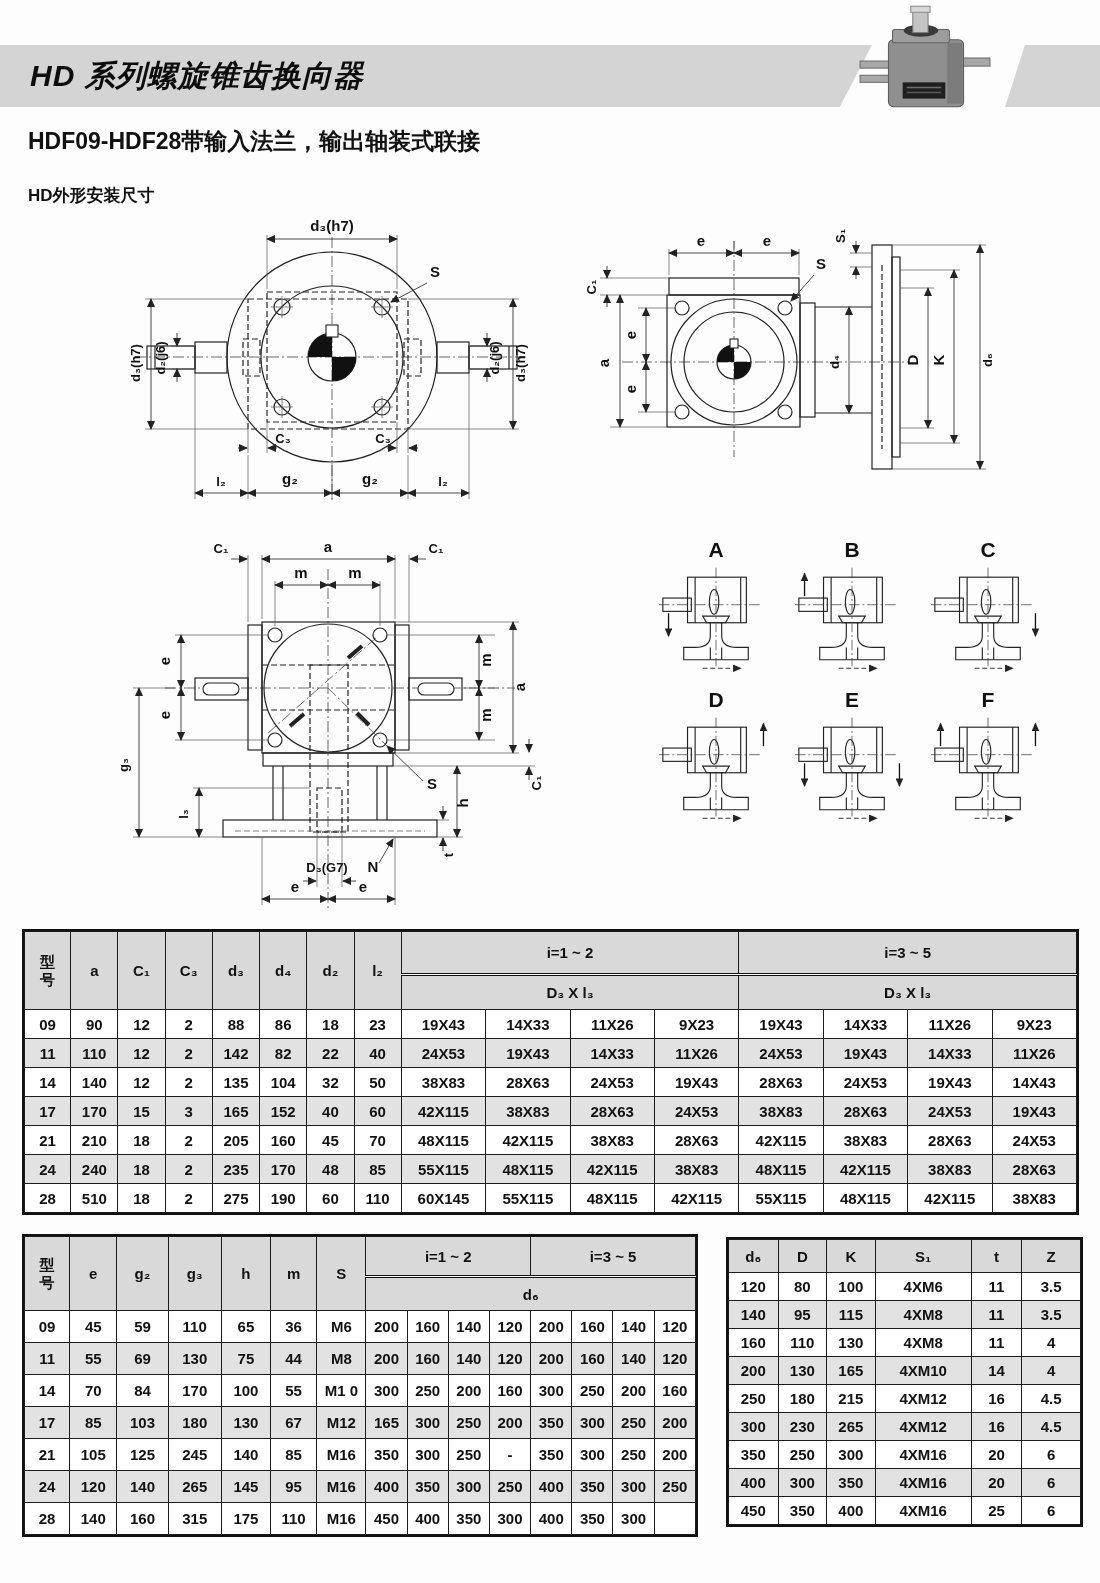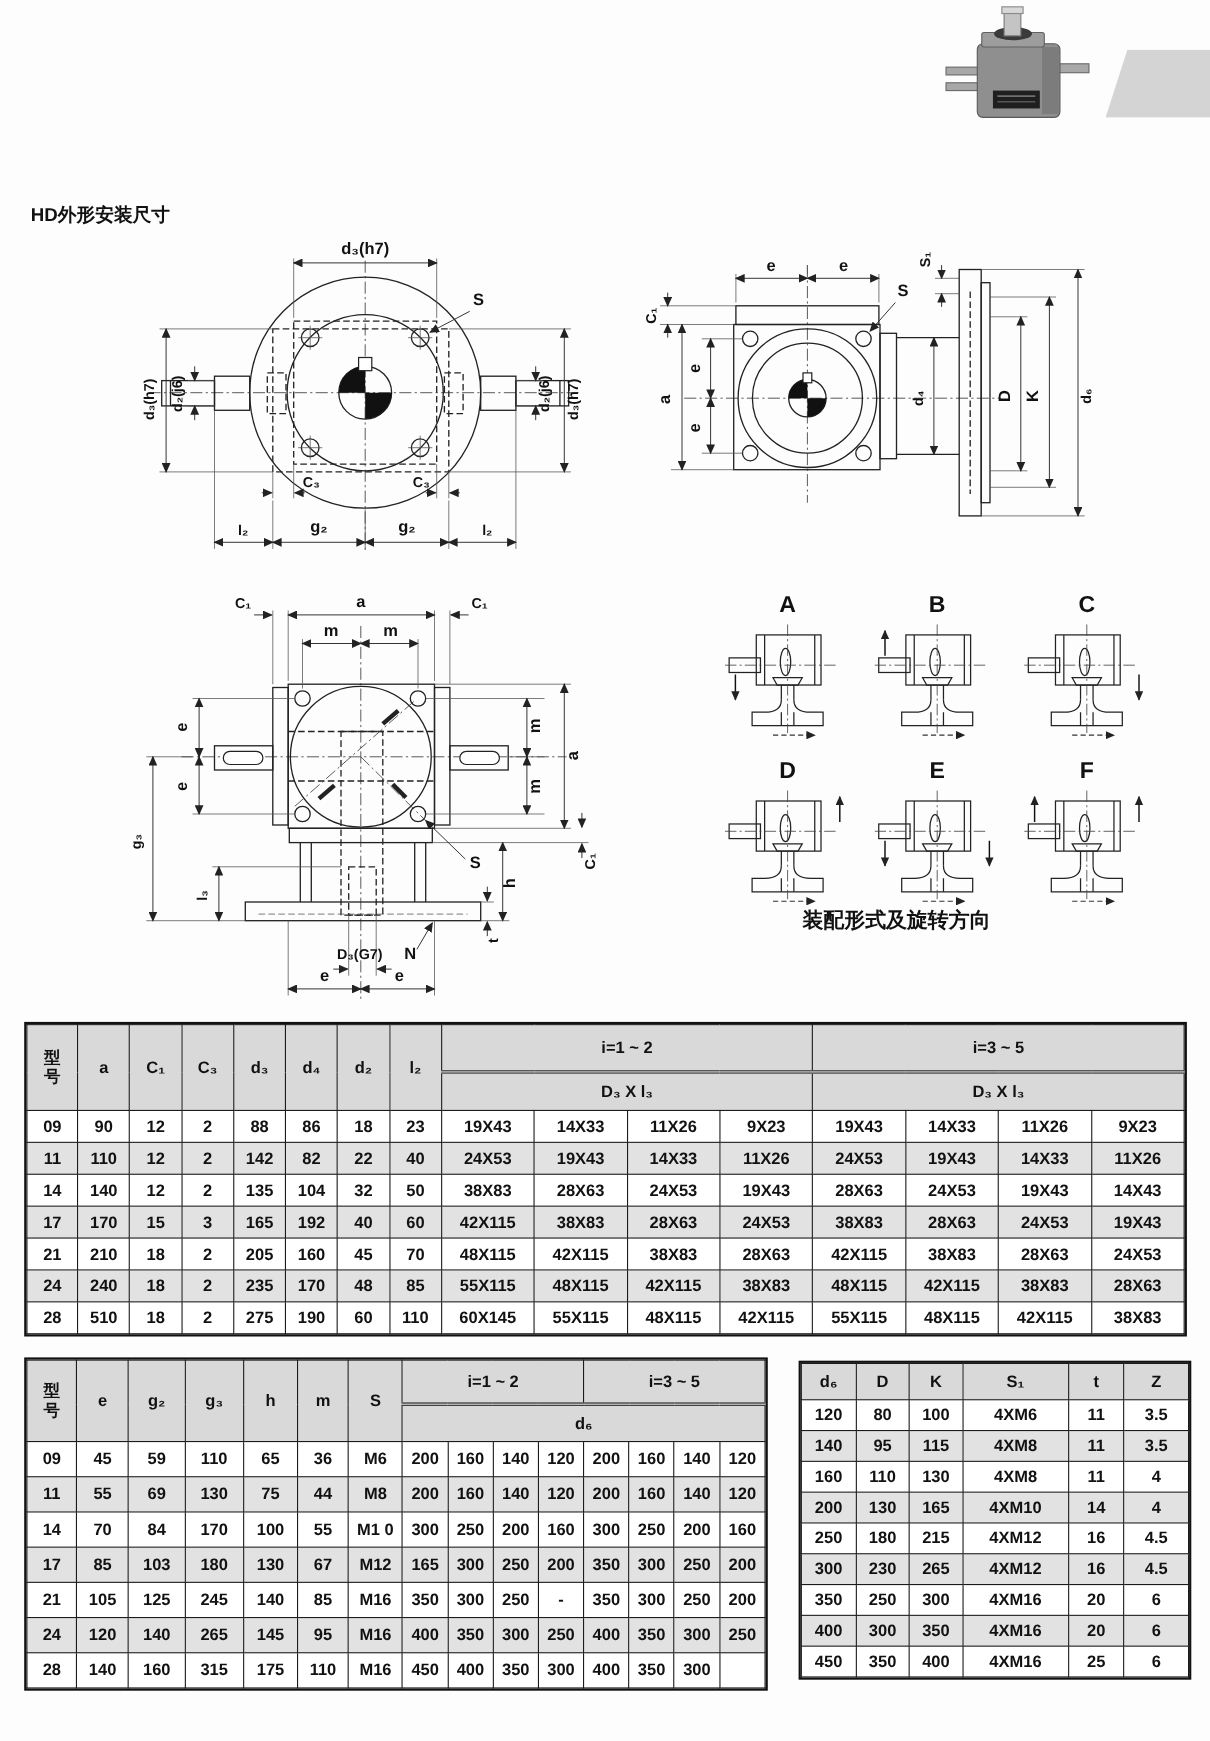--- a/index.html
+++ b/index.html
@@ -85,37 +85,41 @@
           <line x1="54" y1="90" x2="54" y2="103"></line>
           <line x1="66" y1="90" x2="66" y2="103"></line>
         </g>
         <line class="cl" x1="0" y1="45" x2="106" y2="45"></line>
         <line class="cl" x1="60" y1="6" x2="60" y2="110"></line>
         <line class="botarr" x1="46" y1="112" x2="86" y2="112"></line>
       </symbol>
     </defs>
   </svg>
 
+  <div class="banner-main">
+    <div class="banner-title">HD 系列螺旋锥齿换向器</div>
+  </div>
   <div class="banner-right"></div>
 
   <svg id="photo" viewBox="0 0 132 106">
     <rect x="2" y="55" width="30" height="7" fill="#a8a8a8" stroke="#6a6a6a"></rect>
     <rect x="2" y="69" width="30" height="7" fill="#a8a8a8" stroke="#6a6a6a"></rect>
     <rect x="102" y="52" width="28" height="8" fill="#a8a8a8" stroke="#6a6a6a"></rect>
     <rect x="30" y="34" width="74" height="66" rx="5" fill="#8f8f8f" stroke="#5a5a5a"></rect>
     <rect x="88" y="37" width="15" height="60" fill="#7c7c7c"></rect>
     <rect x="34" y="24" width="56" height="13" rx="2" fill="#9d9d9d" stroke="#616161"></rect>
     <ellipse cx="62" cy="25" rx="17" ry="6" fill="#3a3a3a"></ellipse>
     <rect x="54" y="3" width="15" height="24" fill="#c4c4c4" stroke="#7a7a7a"></rect>
     <rect x="52" y="1" width="19" height="6" fill="#d8d8d8" stroke="#8a8a8a"></rect>
     <rect x="44" y="76" width="42" height="16" fill="#1f1f1f"></rect>
     <line x1="48" y1="81" x2="82" y2="81" stroke="#6f6f6f" stroke-width="1.5"></line>
     <line x1="48" y1="86" x2="82" y2="86" stroke="#565656" stroke-width="1.5"></line>
   </svg>
 
+  <div id="subtitle">HDF09-HDF28带输入法兰，输出轴装式联接</div>
   <div id="section-heading">HD外形安装尺寸</div>
 
   <svg id="d1" class="drw" width="460" height="312" viewBox="0 0 460 312">
     <line class="cl" x1="40" y1="152" x2="434" y2="152"></line>
     <line class="cl" x1="237" y1="32" x2="237" y2="298"></line>
     <circle class="ln" cx="237" cy="152" r="105"></circle>
     <circle class="ln" cx="237" cy="152" r="71"></circle>
     <rect class="ln dsh" x="172" y="87" width="130" height="130"></rect>
     <rect class="ln dsh" x="153" y="94" width="160" height="130"></rect>
     <g>
@@ -406,21 +410,20 @@
     </div>
     <div class="asm-cell">
       <div class="asm-letter">F</div>
       <svg width="120" height="112" viewBox="0 0 120 118">
         <use href="#gbx"></use>
           <line class="rot" x1="10" y1="36" x2="10" y2="12"></line>
           <line class="rot" x1="110" y1="36" x2="110" y2="12"></line>
       </svg>
     </div>
   </div>
-  <div id="assembly-caption">装配形式及旋转方向</div>
 
   <table id="t1" class="tbl">
     <colgroup>
       <col style="width:46px">
         <col style="width:47px">
         <col style="width:47px">
         <col style="width:47px">
       <col style="width:47px">
         <col style="width:47px">
         <col style="width:47px">
@@ -509,21 +512,21 @@
           <td>24X53</td>
           <td>19X43</td>
           <td>14X43</td>
         </tr>
         <tr>
           <td>17</td>
           <td>170</td>
           <td>15</td>
           <td>3</td>
           <td>165</td>
-          <td>192</td>
+          <td>152</td>
           <td>40</td>
           <td>60</td>
           <td>42X115</td>
           <td>38X83</td>
           <td>28X63</td>
           <td>24X53</td>
           <td>38X83</td>
           <td>28X63</td>
           <td>24X53</td>
           <td>19X43</td>

